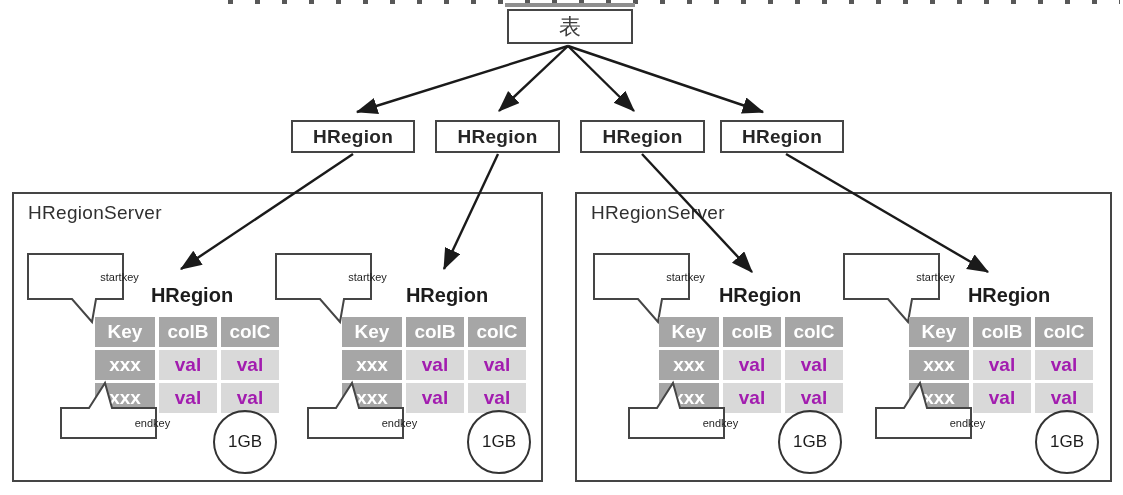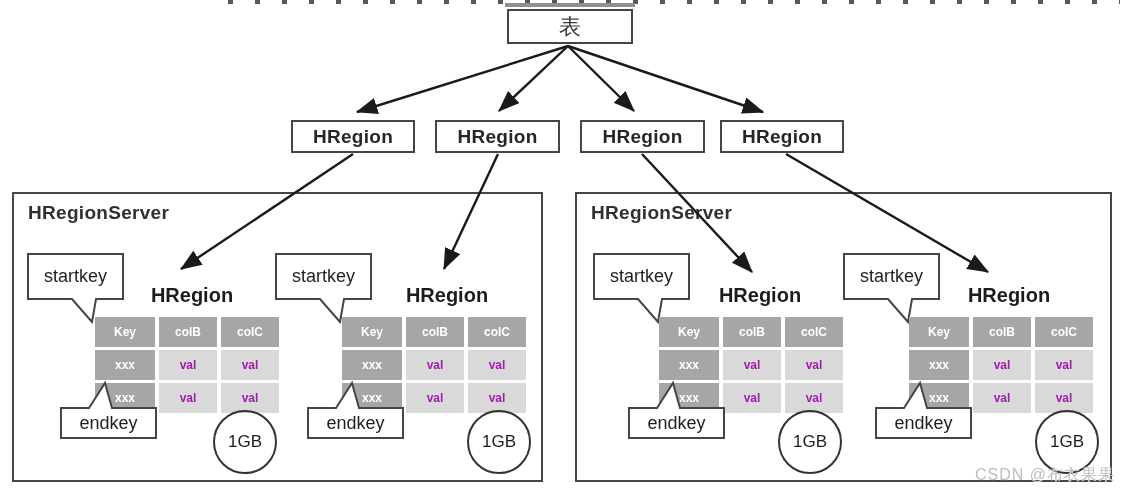--- a/index.html
+++ b/index.html
@@ -26,41 +26,41 @@
     position:absolute;box-sizing:border-box;border:2px solid var(--border);
     background:#fff;display:flex;align-items:center;justify-content:center;
   }
   .root-box{left:507px;top:9px;width:126px;height:35px;font-size:22px;color:#3c3c3c;}
   .hregion-node{top:120px;height:33px;font-size:19px;font-weight:600;letter-spacing:.3px;color:#262626;}
 
   .server{
     position:absolute;box-sizing:border-box;border:2px solid var(--border);background:#fff;
     top:192px;height:290px;
   }
-  .server-title{position:absolute;left:14px;top:8px;font-size:19px;font-weight:700;letter-spacing:.3px;color:#303030;}
+  .server-title{position:absolute;left:14px;top:8px;font-size:19px;font-weight:400;letter-spacing:.3px;color:#303030;}
 
   .callout{position:absolute;}
   .callout svg{position:absolute;left:0;top:0;}
   .callout .callout-label{
     position:absolute;display:flex;align-items:center;justify-content:center;
-    font-size:18px;color:#1f1f1f;
+    font-size:11px;color:#1f1f1f;padding-left:44px;
   }
   .callout path{fill:#ffffff;stroke:var(--border);stroke-width:2px;stroke-linejoin:miter;}
 
   .region-label{
     position:absolute;width:110px;height:26px;text-align:center;
     font-size:20px;font-weight:bold;color:#1c1c1c;
   }
 
   .rtable{
     position:absolute;display:grid;
     grid-template-columns:60px 58px 58px;grid-auto-rows:30px;
     column-gap:4px;row-gap:3px;
   }
-  .cell{display:flex;align-items:center;justify-content:center;font-weight:bold;font-size:12px;}
+  .cell{display:flex;align-items:center;justify-content:center;font-weight:bold;font-size:19px;}
   .cell.dark{background:var(--cell-dark);color:#ffffff;}
   .cell.light{background:var(--cell-light);color:#a21caf;}
 
   .size-circle{
     position:absolute;width:64px;height:64px;border:2px solid #333;border-radius:50%;
     box-sizing:border-box;display:flex;align-items:center;justify-content:center;
     font-size:17px;color:#1c1c1c;background:transparent;
   }
 
   .arrow-layer{position:absolute;left:0;top:0;width:1123px;height:495px;pointer-events:none;z-index:10;}
@@ -227,14 +227,13 @@
     <line x1="568" y1="46" x2="357" y2="112" marker-end="url(#ah)"></line>
     <line x1="568" y1="46" x2="499" y2="111" marker-end="url(#ah)"></line>
     <line x1="568" y1="46" x2="634" y2="111" marker-end="url(#ah)"></line>
     <line x1="568" y1="46" x2="763" y2="112" marker-end="url(#ah)"></line>
     <line x1="353" y1="154" x2="181" y2="269" marker-end="url(#ah)"></line>
     <line x1="498" y1="154" x2="444" y2="269" marker-end="url(#ah)"></line>
     <line x1="642" y1="154" x2="752" y2="272" marker-end="url(#ah)"></line>
     <line x1="786" y1="154" x2="988" y2="272" marker-end="url(#ah)"></line>
   </svg>
 
-  <div class="watermark">CSDN @布衣果果</div>
 </div>
 
 </body></html>

